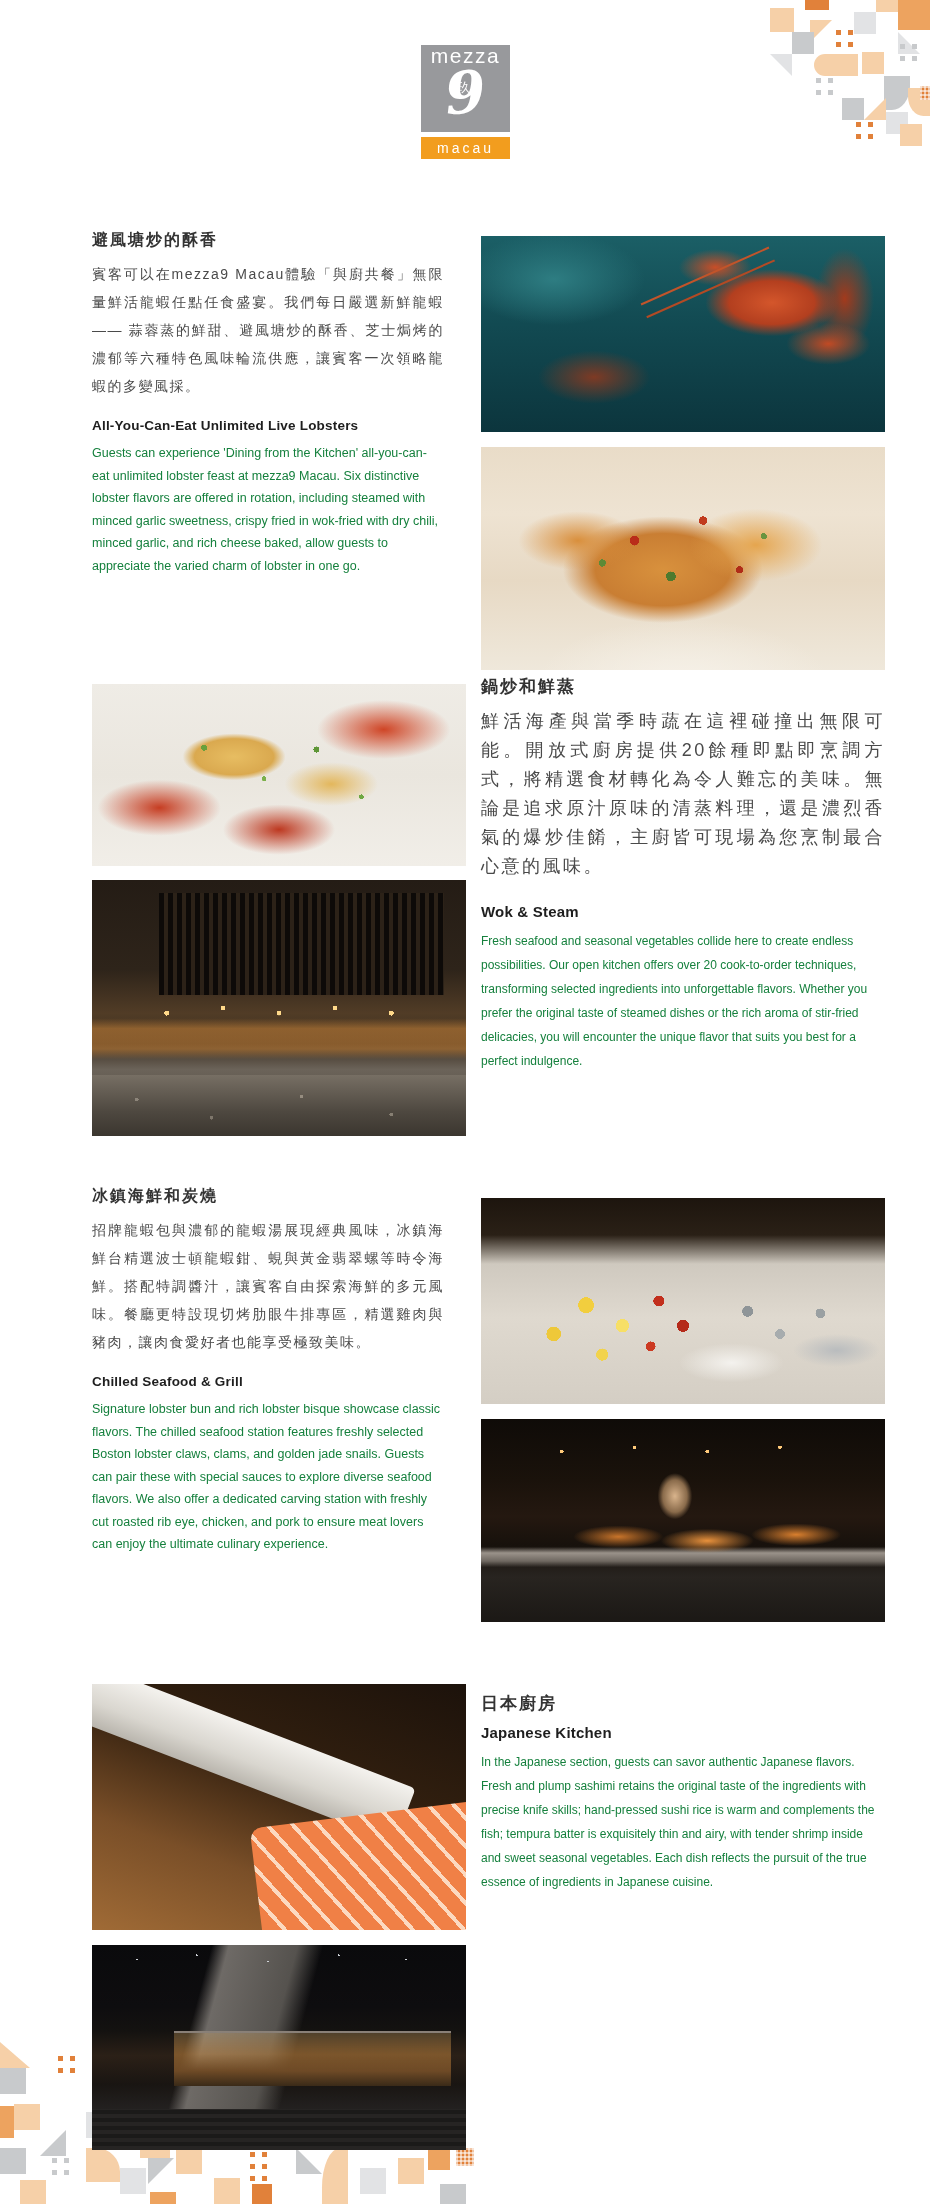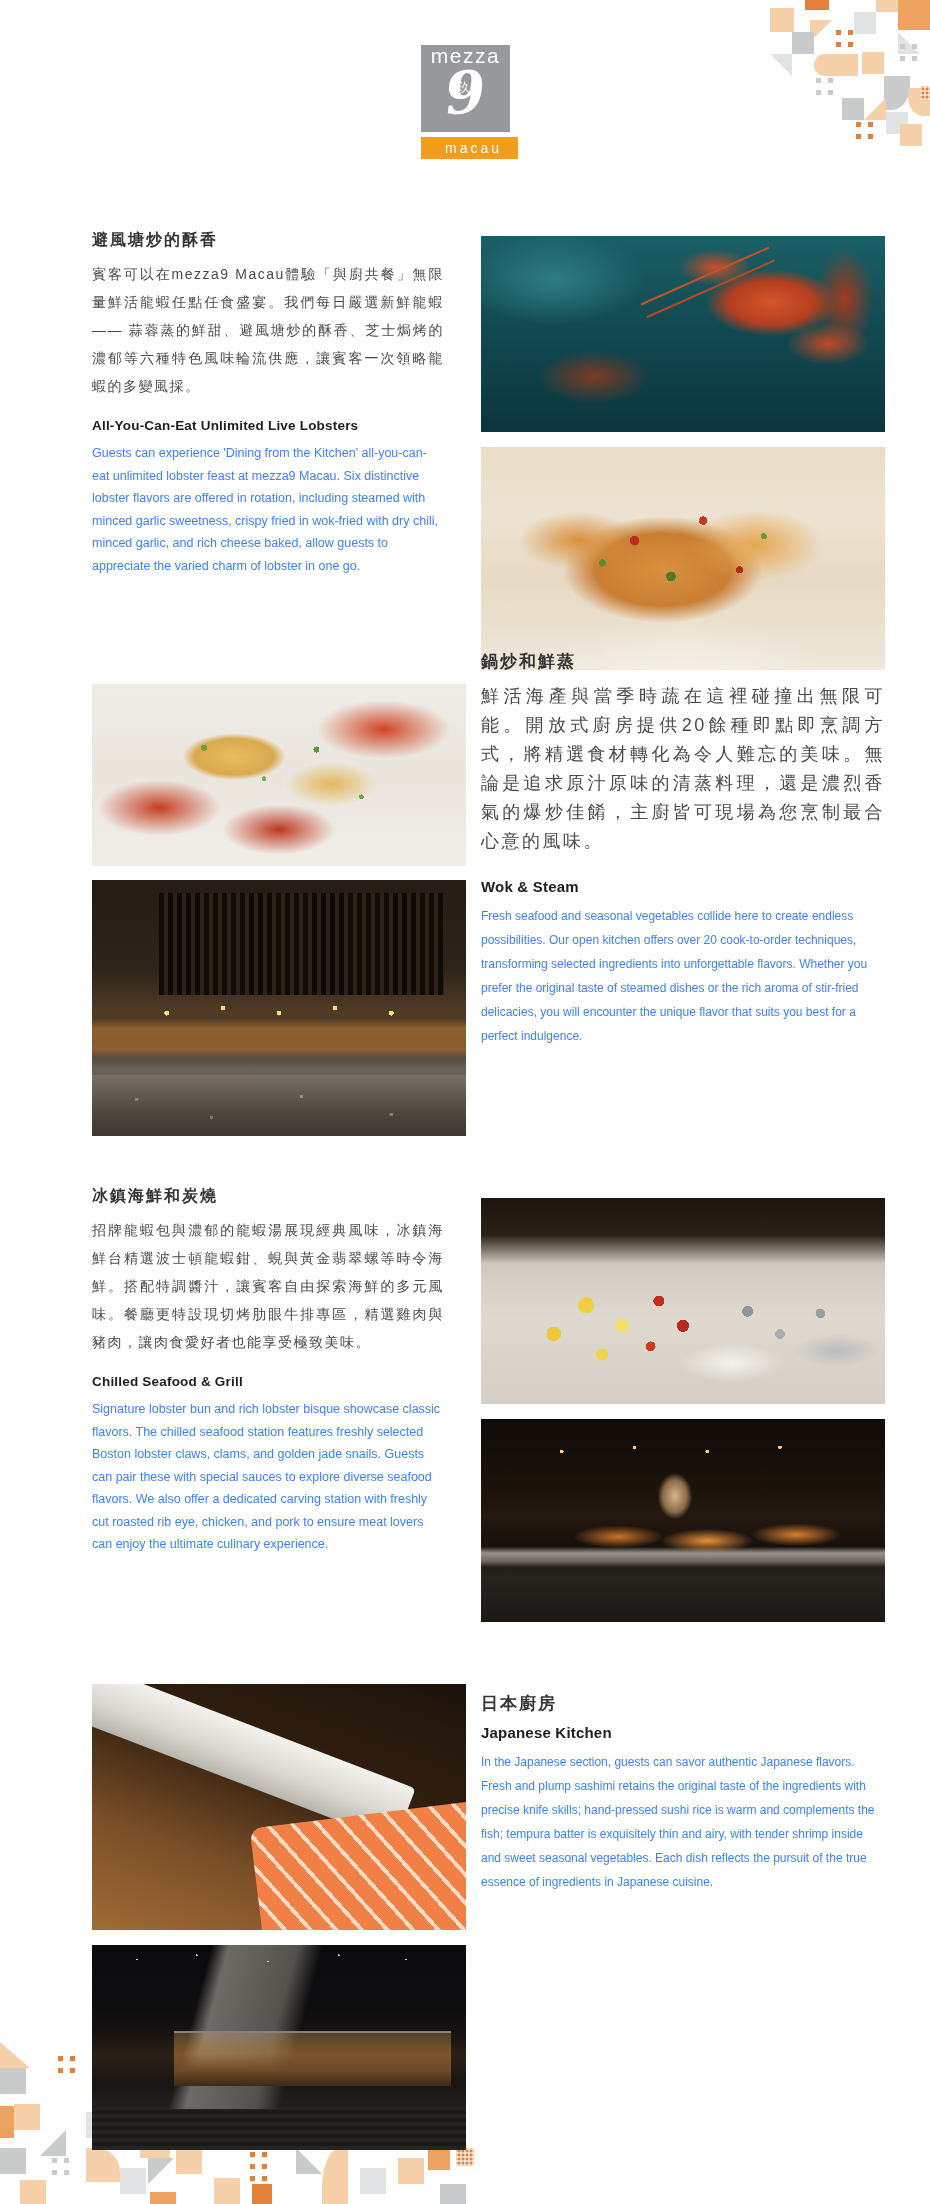--- a/index.html
+++ b/index.html
@@ -33,31 +33,31 @@
 
   
   .logo-square{position:absolute;left:421px;top:45px;width:89px;height:87px;background:#98999c;
                text-align:center;z-index:3;}
   .logo-word{color:#fff;font-size:21px;letter-spacing:1.5px;line-height:22px;}
   .logo-nine{position:relative;height:58px;}
   .nine{font-family:"DejaVu Serif","Liberation Serif",serif;font-style:italic;font-weight:bold;
         font-size:58px;line-height:52px;color:#ffffff;display:inline-block;transform:rotate(-4deg);}
   .jiu{position:absolute;left:50%;top:12px;transform:translateX(-64%);font-size:13px;color:#ffffff;}
   .logo-macau{position:absolute;left:421px;top:137px;width:89px;height:22px;background:#f29d1e;
-              color:#fff;font-size:14px;letter-spacing:3px;text-align:center;line-height:22px;z-index:3;padding-left:8px;}
+              color:#fff;font-size:14px;letter-spacing:3px;text-align:center;line-height:22px;z-index:3;}
 
   
   .text-block{position:absolute;z-index:2;}
   .tb-left{left:92px;width:352px;}
   .tb-right{left:481px;width:404px;}
-  .tb1{top:230px;} .tb2{top:650px;} .tb3{top:1186px;} .tb4{top:1678px;margin-top:14px;}
+  .tb1{top:230px;} .tb2{top:675px;} .tb3{top:1186px;} .tb4{top:1678px;margin-top:14px;}
   .zh-title{font-size:16px;font-weight:bold;color:#333;letter-spacing:2px;margin:0 0 9px 0;}
   .zh-body{font-size:14px;line-height:28px;color:#4a4a4a;letter-spacing:1.5px;margin:0 0 18px 0;text-align:justify;}
   .en-title{font-size:13.5px;font-weight:bold;color:#1e1e1e;margin:0 0 9px 0;letter-spacing:.2px;}
-  .en-body{font-size:12.5px;line-height:22.5px;color:#3b82f6;margin:0;}
+  .en-body{font-size:12.5px;line-height:22.5px;color:#15803d;margin:0;}
   .tb-right .zh-title{font-size:17px;}
   .tb-right .zh-body{font-size:18px;letter-spacing:2.5px;line-height:29px;margin-bottom:22px;}
   .tb-right .en-title{font-size:15px;}
   .tb-right .en-body{font-size:12px;line-height:24px;}
 
   
   .photo{position:absolute;overflow:hidden;z-index:2;}
   .p1{left:481px;top:236px;width:404px;height:196px;background:
       radial-gradient(ellipse 95px 48px at 72% 34%,#d4562b 0%,#b33f1f 45%,rgba(179,63,31,0) 70%),
       radial-gradient(ellipse 52px 26px at 58% 16%,#c94e27 0%,rgba(201,78,39,0) 70%),

